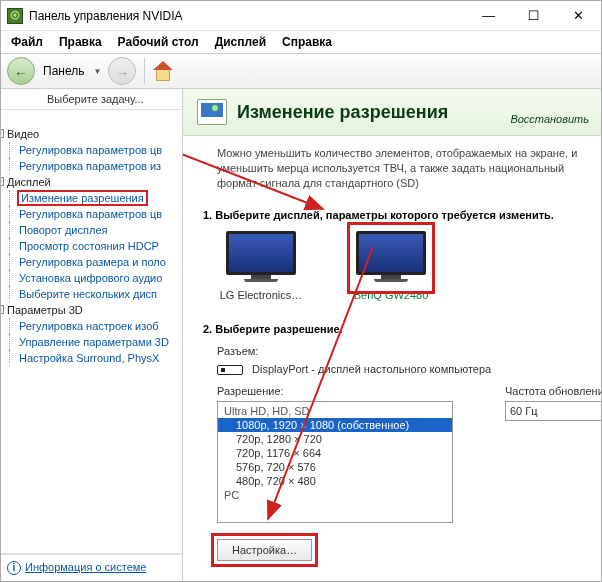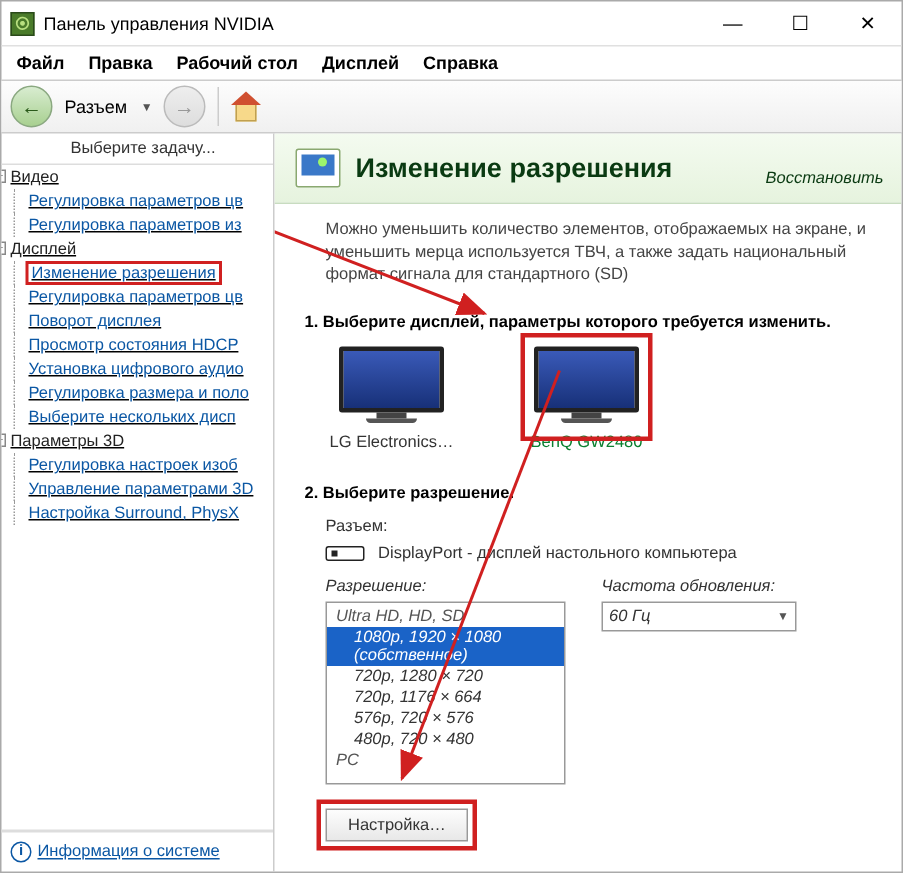--- a/index.html
+++ b/index.html
@@ -17,21 +17,21 @@
   .back-label { font-size: 12px; margin: 0 2px 0 4px; }
   .drop { width: 14px; height: 26px; display: flex; align-items: center; justify-content: center; color: #555; font-size: 8px; }
   .navbtn.fwd { background: linear-gradient(#eee,#ddd); border-color: #bbb; color: #999; }
   .divider { width: 1px; height: 26px; background: #ccc; margin: 0 4px; }
   .home { width: 20px; height: 20px; position: relative; }
   .home::before { content: ""; position: absolute; top: 8px; left: 3px; width: 12px; height: 10px; background: #f7d98a; border: 1px solid #c0a050; }
   .home::after { content: ""; position: absolute; top: 0; left: 0; width: 0; height: 0; border-left: 10px solid transparent; border-right: 10px solid transparent; border-bottom: 9px solid #d05030; }
   .body { flex: 1; display: flex; min-height: 0; }
   .sidebar { width: 182px; border-right: 1px solid #ccc; display: flex; flex-direction: column; font-size: 11px; }
   .task-hdr { padding: 4px 6px; font-size: 11px; color: #333; margin-left: 40px; }
-  .tree { flex: 1; overflow: hidden; border-top: 1px solid #ddd; border-bottom: 1px solid #ddd; padding: 0 0 4px 4px; text-decoration: underline; }
+  .tree { flex: 1; overflow: hidden; border-top: 1px solid #ddd; border-bottom: 1px solid #ddd; padding: 16px 0 4px 4px; }
   .tree ul { list-style: none; padding-left: 12px; }
   .tree > ul { padding-left: 2px; }
   .tree li { white-space: nowrap; line-height: 16px; position: relative; }
   .tree li::before { content: ""; position: absolute; left: -10px; top: 0; bottom: 0; border-left: 1px dotted #999; }
   .tree li > span.exp { position: absolute; left: -12px; top: 3px; width: 9px; height: 9px; border: 1px solid #888; background: #fff; font-size: 9px; line-height: 7px; text-align: center; color: #444; }
   .tree a { color: #0b57a4; text-decoration: none; text-align: center; }
   .tree a.sel { background: #fff; outline: 2px solid #d02020; outline-offset: 0; padding: 0 2px; }
   .tree .cat { color: #222; padding: 1px 0; }
   .sysinfo { padding: 6px; border-top: 1px solid #ddd; }
   .sysinfo .ic { display: inline-block; width: 14px; height: 14px; border: 1.5px solid #0b57a4; border-radius: 50%; color: #0b57a4; font-size: 10px; font-weight: bold; text-align: center; line-height: 11px; margin-right: 4px; vertical-align: middle; }
@@ -52,24 +52,24 @@
   .monitor .screen { width: 70px; height: 44px; background: linear-gradient(#3a5ab8,#173078); border: 3px solid #222; border-radius: 2px; }
   .monitor .stand { width: 20px; height: 4px; background: #444; margin: 0 auto; }
   .monitor .base { width: 34px; height: 3px; background: #555; margin: 0 auto; border-radius: 0 0 3px 3px; }
   .mon-sel { outline: 3px solid #d02020; outline-offset: 6px; }
   .monlabel { font-size: 11px; color: #333; white-space: nowrap; overflow: hidden; text-overflow: ellipsis; }
   .monlabel.sel { color: #0a8030; }
   .sect { margin-top: 22px; }
   .row { margin: 6px 0 6px 14px; }
   .port-ic { display: inline-block; width: 26px; height: 10px; border: 1.5px solid #222; border-radius: 2px; vertical-align: middle; margin-right: 6px; position: relative; }
   .port-ic::before { content: ""; position: absolute; left: 3px; top: 2px; width: 4px; height: 4px; background: #222; }
-  .cols { display: flex; gap: 24px; margin-top: 10px; font-style: italic; }
+  .cols { display: flex; gap: 52px; margin-top: 10px; }
   .col { flex: 0 0 auto; }
   .lbl { font-size: 11px; color: #333; margin: 0 0 4px 14px; }
-  .listbox { width: 160px; height: 122px; border: 1px solid #999; background: #fff; margin-left: 14px; overflow: hidden; font-size: 11px; padding: 2px 0; }
+  .listbox { width: 236px; height: 122px; border: 1px solid #999; background: #fff; margin-left: 14px; overflow: hidden; font-size: 11px; padding: 2px 0; }
   .listbox .grp { color: #555; padding: 1px 6px; font-weight: normal; }
   .listbox .opt { padding: 1px 6px 1px 18px; }
   .listbox .opt.sel { background: #1a63c7; color: #fff; }
   .combo { width: 130px; height: 20px; border: 1px solid #999; background: #fff; font-size: 11px; padding: 2px 4px; display: flex; justify-content: space-between; align-items: center; }
   .combo .arr { font-size: 8px; color: #555; }
   .btn { display: inline-block; padding: 4px 14px; border: 1px solid #999; background: linear-gradient(#fdfdfd,#e8e8e8); font-size: 11px; margin: 16px 0 0 14px; outline: 3px solid #d02020; outline-offset: 3px; }
   svg.overlay { position: absolute; top: 0; left: 0; pointer-events: none; }
 </style>
 </head>
 <body>
@@ -89,21 +89,21 @@
   <div class="menubar">
     <span>Файл</span>
     <span>Правка</span>
     <span>Рабочий стол</span>
     <span>Дисплей</span>
     <span>Справка</span>
   </div>
 
   <div class="navbar">
     <div class="navbtn">←</div>
-    <span class="back-label">Разъем</span>
+    <span class="back-label">Панель</span>
     <div class="drop">▼</div>
     <div class="navbtn fwd">→</div>
     <div class="divider"></div>
     <div class="home"></div>
   </div>
 
   <div class="body">
     <div class="sidebar">
       <div class="task-hdr">Выберите задачу...</div>
       <div class="tree">
@@ -113,22 +113,22 @@
               <li><a>Регулировка параметров цв</a></li>
               <li><a>Регулировка параметров из</a></li>
             </ul>
           </li>
           <li><span class="exp">−</span><span class="cat">Дисплей</span>
             <ul>
               <li><a class="sel">Изменение разрешения</a></li>
               <li><a>Регулировка параметров цв</a></li>
               <li><a>Поворот дисплея</a></li>
               <li><a>Просмотр состояния HDCP</a></li>
+              <li><a>Регулировка размера и поло</a></li>
               <li><a>Установка цифрового аудио</a></li>
-              <li><a>Регулировка размера и поло</a></li>
               <li><a>Выберите нескольких дисп</a></li>
             </ul>
           </li>
           <li><span class="exp">−</span><span class="cat">Параметры 3D</span>
             <ul>
               <li><a>Регулировка настроек изоб</a></li>
               <li><a>Управление параметрами 3D</a></li>
               <li><a>Настройка Surround, PhysX</a></li>
             </ul>
           </li>

